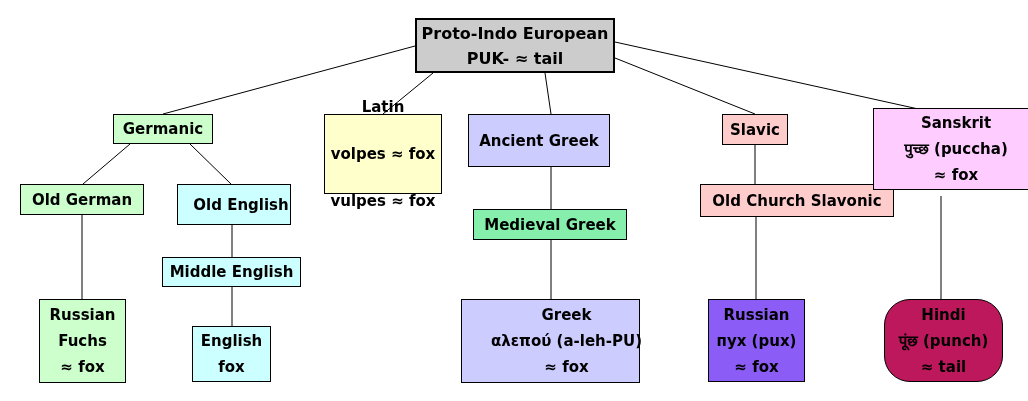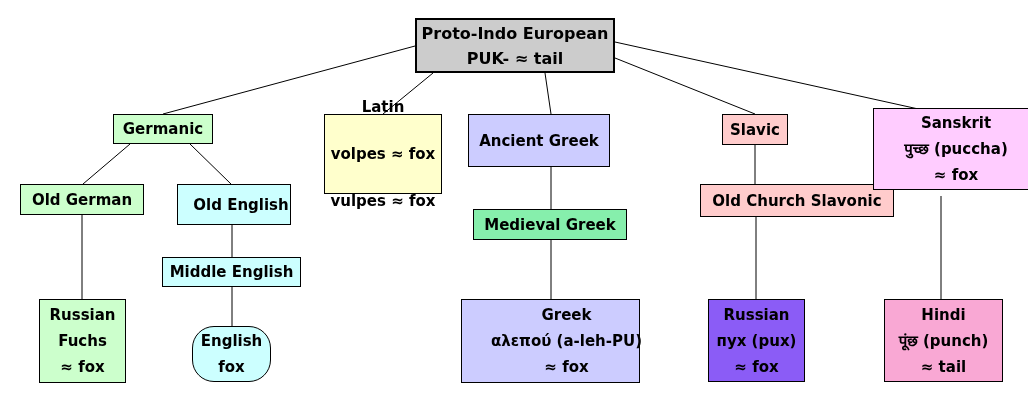--- a/index.html
+++ b/index.html
@@ -41,21 +41,21 @@
   }
   .node span { line-height: 26px; white-space: nowrap; }
 
   #n-pie            { left:415px; top:18px;  width:200px; height:55px; border-width:2px; font-size:16px; }
   #n-pie span       { line-height: 25px; }
   #n-germanic       { left:113px; top:114px; width:100px; height:30px; }
   #n-old-german     { left:20px;  top:184px; width:124px; height:31px; }
   #n-german         { left:39px;  top:299px; width:87px;  height:84px; }
   #n-old-english    { left:177px; top:184px; width:114px; height:41px;padding-left:14px; }
   #n-middle-english { left:162px; top:257px; width:139px; height:30px; }
-  #n-english        { left:192px; top:326px; width:79px;  height:56px;border-radius:22px; }
+  #n-english        { left:192px; top:326px; width:79px;  height:56px; }
   #n-latin          { left:324px; top:114px; width:118px; height:80px;gap:21px; }
   #n-ancient-greek  { left:468px; top:114px; width:142px; height:53px; }
   #n-medieval-greek { left:473px; top:209px; width:154px; height:31px; }
   #n-greek          { left:461px; top:299px; width:179px; height:84px; }
   #n-slavic         { left:722px; top:114px; width:66px;  height:31px; }
   #n-ocs            { left:660px; top:184px; width:194px; height:33px; }
   #n-russian        { left:708px; top:299px; width:97px;  height:83px; }
   #n-sanskrit       { left:873px; top:108px; width:166px; height:82px; }
   #n-hindi          { left:884px; top:299px; width:119px; height:83px; }
 </style>
@@ -147,19 +147,19 @@
     <span>пух (pux)</span>
     <span>≈ fox</span>
   </div>
 
   <div class="node" id="n-sanskrit" style="background-color: rgb(255, 204, 255);">
     <span>Sanskrit</span>
     <span>पुच्छ (puccha)</span>
     <span>≈ fox</span>
   </div>
 
-  <div class="node" id="n-hindi" style="background-color: #f9a8d4;">
+  <div class="node" id="n-hindi" style="background-color: #be185d; border-radius: 26px;">
     <span>Hindi</span>
     <span>पूंछ (punch)</span>
     <span>≈ tail</span>
   </div>
 
 </div>
 
 </body></html>

